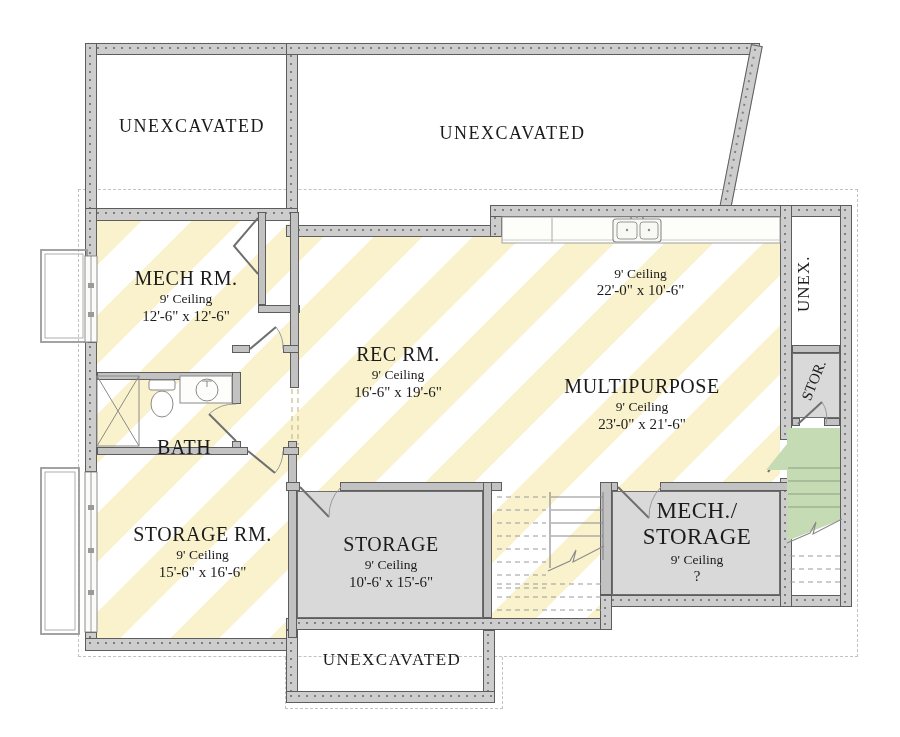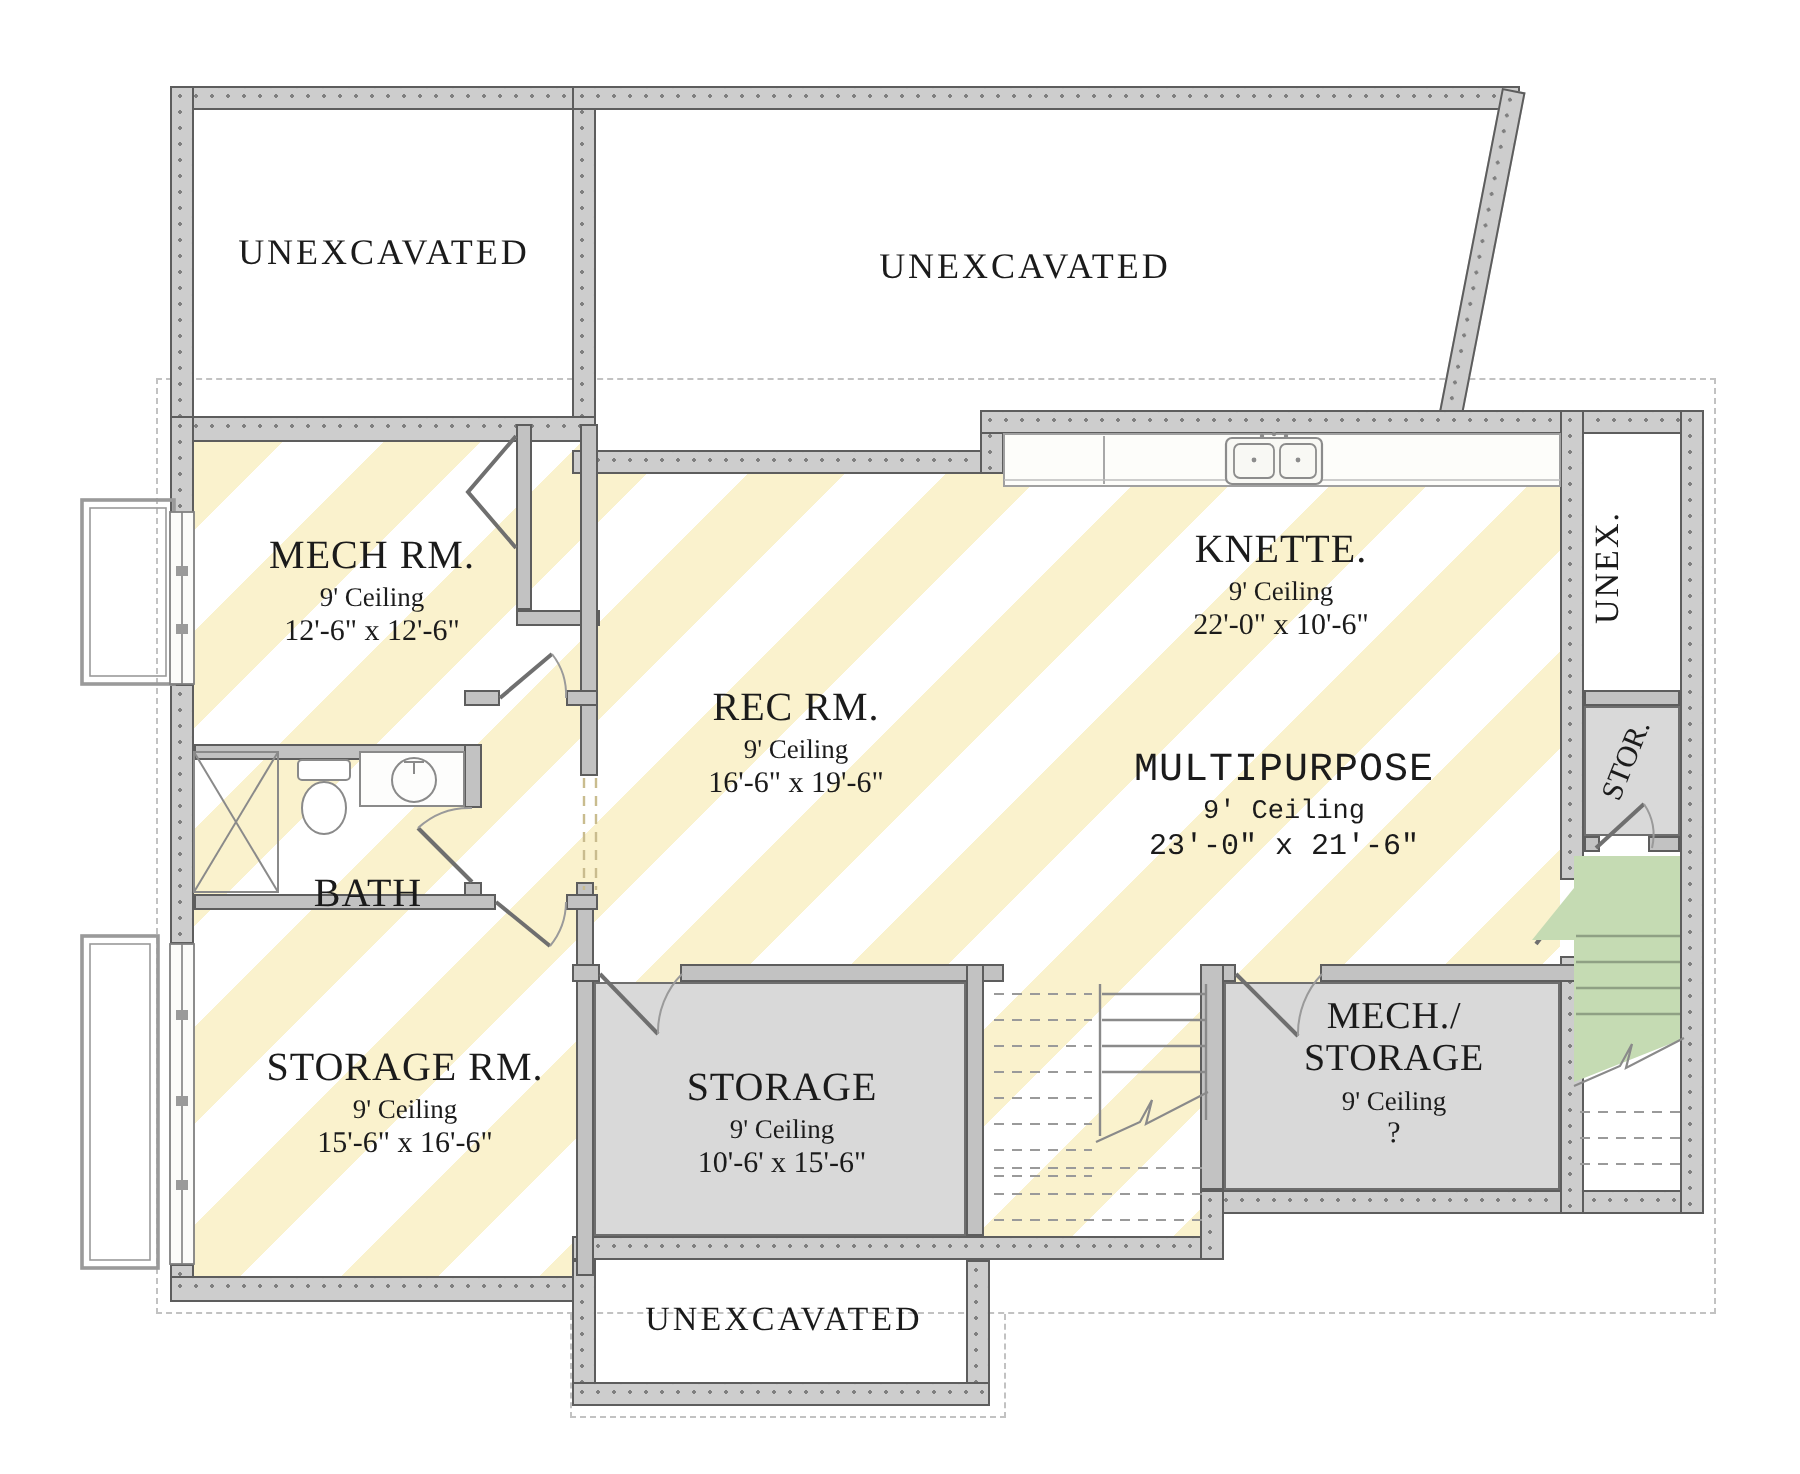--- a/index.html
+++ b/index.html
@@ -13,21 +13,21 @@
   .wall{position:absolute;}
   .concrete{background-color:#CDCDCD;
     background-image:radial-gradient(circle,#7f7f7f 0 .8px,transparent .9px),
                      radial-gradient(circle,#9a9a9a 0 .7px,transparent .8px);
     background-size:8px 8px,13px 13px;background-position:0 0,4px 6px;
     border:1px solid #5d5d5d;}
   .inner-wall{background:#C2C2C2;border:1px solid #5d5d5d;}
   .dashed-footing{position:absolute;border:1.5px dashed #c2c2c2;}
   .lbl{position:absolute;text-align:center;line-height:1.12;}
   .name{font-size:20px;letter-spacing:.5px;}
-  .name-sm{font-size:19px;letter-spacing:.4px;}
+  .name-sm{font-size:23px;letter-spacing:.4px;}
   .unx{font-size:18px;letter-spacing:1.5px;}
   .sub{font-size:13.5px;margin-top:2px;}
   .dims{font-size:15px;margin-top:1px;}
   .vert{writing-mode:vertical-rl;transform:rotate(180deg);font-size:17px;letter-spacing:1px;}
 </style>
 </head>
 <body>
 
 <div id="plan">
 
@@ -222,32 +222,31 @@
   <div class="lbl unx" style="left:410px;top:123px;width:205px;">UNEXCAVATED</div>
   <div class="lbl unx" style="left:302px;top:650px;width:180px;font-size:17px;">UNEXCAVATED</div>
 
   <div class="lbl" style="left:86px;top:267px;width:200px;">
     <div class="name">MECH RM.</div>
     <div class="sub">9' Ceiling</div>
     <div class="dims">12'-6" x 12'-6"</div>
   </div>
 
   <div class="lbl" style="left:538px;top:264px;width:205px;">
-    <div class="name">KNETTE.</div>
     <div class="sub">9' Ceiling</div>
     <div class="dims">22'-0" x 10'-6"</div>
   </div>
 
   <div class="lbl" style="left:300px;top:343px;width:196px;">
     <div class="name">REC RM.</div>
     <div class="sub">9' Ceiling</div>
     <div class="dims">16'-6" x 19'-6"</div>
   </div>
 
-  <div class="lbl" style="left:536px;top:375px;width:212px;font-family:Liberation Mono, monospace;">
+  <div class="lbl" style="left:536px;top:375px;width:212px;">
     <div class="name">MULTIPURPOSE</div>
     <div class="sub">9' Ceiling</div>
     <div class="dims">23'-0" x 21'-6"</div>
   </div>
 
   <div class="lbl name" style="left:134px;top:408px;width:100px;margin-top:28px;">BATH</div>
 
   <div class="lbl" style="left:100px;top:523px;width:205px;">
     <div class="name">STORAGE RM.</div>
     <div class="sub">9' Ceiling</div>

